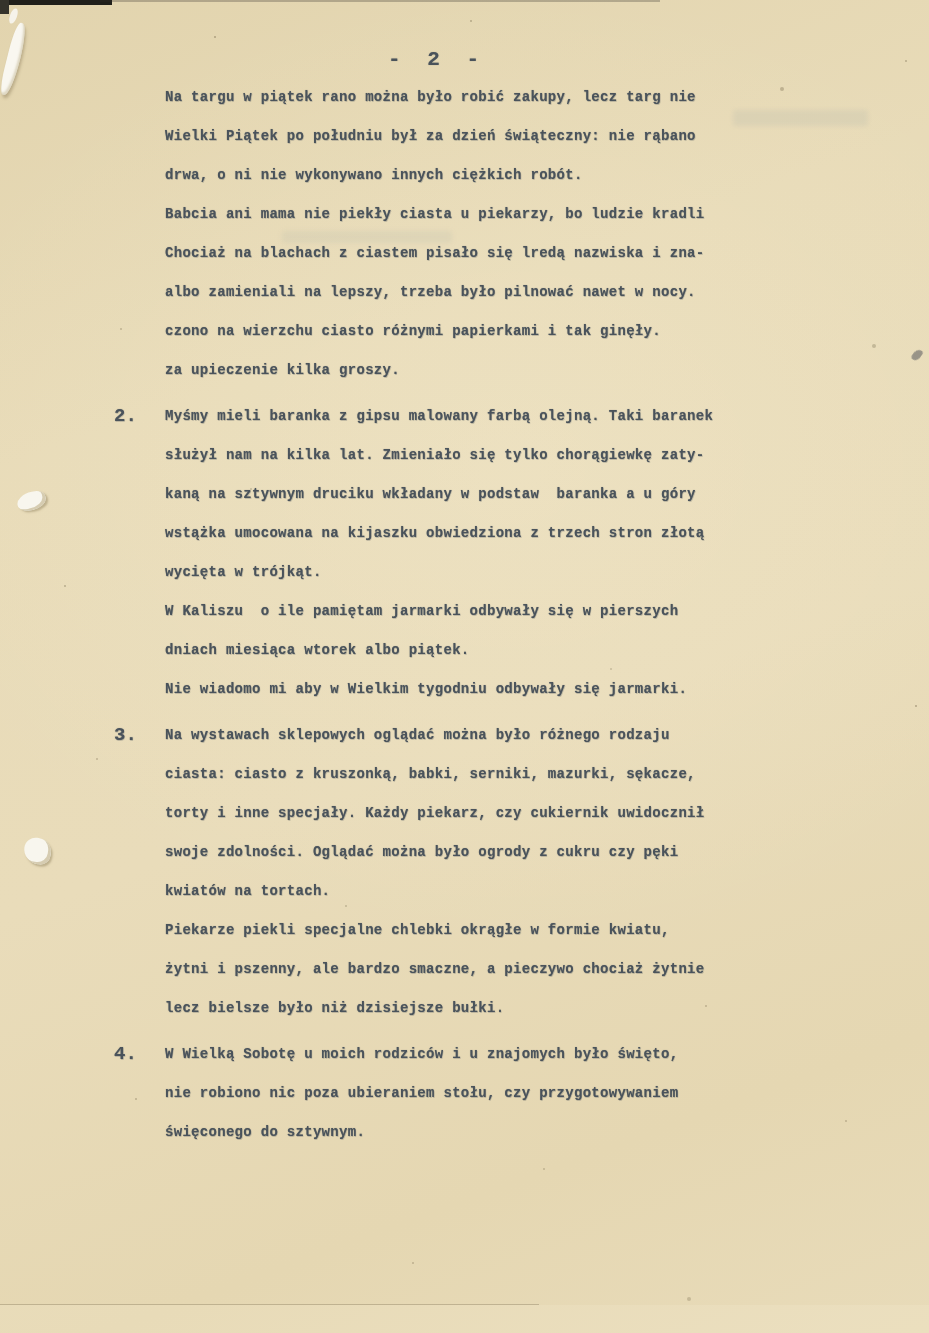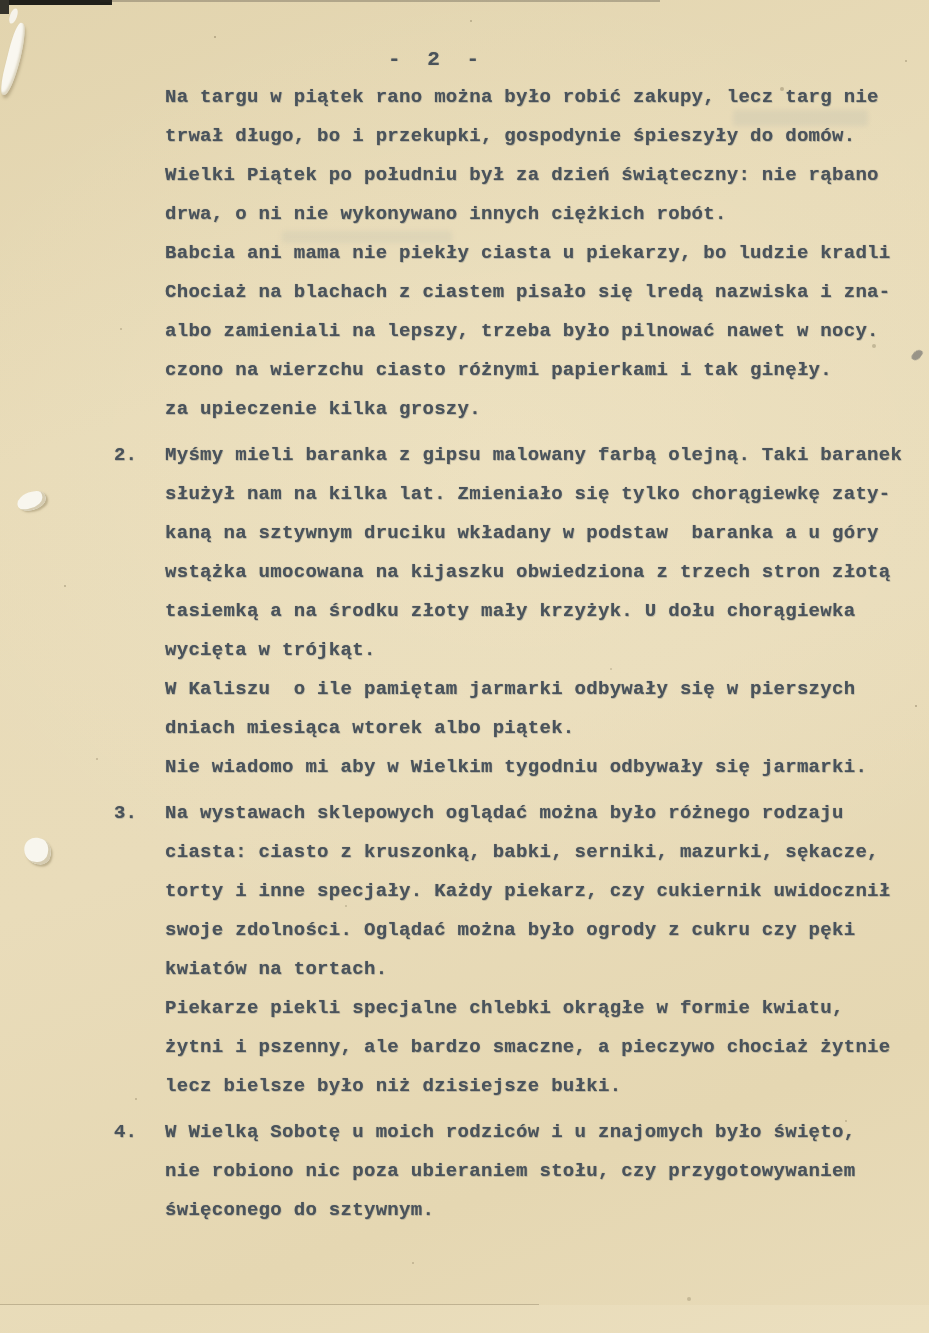--- a/index.html
+++ b/index.html
@@ -56,21 +56,21 @@
   .pagenum{
     position:absolute;left:388px;top:48px;
     font-size:21px;font-weight:700;letter-spacing:7px;
     text-shadow:0 0 1px rgba(74,83,91,.6);
   }
   .body{position:absolute;left:0;top:78px;width:929px;}
   .block{position:relative;padding-left:165px;}
   .block.numbered{margin-top:7px;}
   .line{
     height:39px;line-height:39px;
-    font-size:19px;font-weight:700;letter-spacing:.3px;
+    font-size:14px;font-weight:700;letter-spacing:.3px;
     white-space:pre;
     text-shadow:0 0 1px rgba(74,83,91,.55), .6px .6px 0 rgba(74,83,91,.22);
   }
   .block.numbered .line:first-child{text-indent:-16px;}
   .num{
     position:absolute;left:114px;top:0;
     height:39px;line-height:39px;
     font-size:19px;font-weight:700;
     text-shadow:0 0 1px rgba(74,83,91,.55), .6px .6px 0 rgba(74,83,91,.22);
   }
@@ -90,36 +90,34 @@
   <div class="ghost-1"></div>
   <div class="ghost-2"></div>
   <div class="bottom-seam"></div>
   <div class="bottom-strip"></div>
   <div class="speckles"></div>
 
   <div class="pagenum">- 2 -</div>
   <div class="body" id="body">
       <div class="block">
         <div class="line">Na targu w piątek rano można było robić zakupy, lecz targ nie</div>
-        <div class="line">trwał długo, bo i przekupki, gospodynie śpieszyły do domów.</div>
         <div class="line">Wielki Piątek po południu był za dzień świąteczny: nie rąbano</div>
         <div class="line">drwa, o ni nie wykonywano innych ciężkich robót.</div>
         <div class="line">Babcia ani mama nie piekły ciasta u piekarzy, bo ludzie kradli</div>
         <div class="line">Chociaż na blachach z ciastem pisało się lredą nazwiska i zna-</div>
         <div class="line">albo zamieniali na lepszy, trzeba było pilnować nawet w nocy.</div>
         <div class="line">czono na wierzchu ciasto różnymi papierkami i tak ginęły.</div>
         <div class="line">za upieczenie kilka groszy.</div>
       </div>
       <div class="block numbered">
         <span class="num">2.</span>
         <div class="line">Myśmy mieli baranka z gipsu malowany farbą olejną. Taki baranek</div>
         <div class="line">służył nam na kilka lat. Zmieniało się tylko chorągiewkę zaty-</div>
         <div class="line">kaną na sztywnym druciku wkładany w podstaw  baranka a u góry</div>
         <div class="line">wstążka umocowana na kijaszku obwiedziona z trzech stron złotą</div>
-        <div class="line">tasiemką a na środku złoty mały krzyżyk. U dołu chorągiewka</div>
         <div class="line">wycięta w trójkąt.</div>
       </div>
       <div class="block">
         <div class="line">W Kaliszu  o ile pamiętam jarmarki odbywały się w pierszych</div>
         <div class="line">dniach miesiąca wtorek albo piątek.</div>
         <div class="line">Nie wiadomo mi aby w Wielkim tygodniu odbywały się jarmarki.</div>
       </div>
       <div class="block numbered">
         <span class="num">3.</span>
         <div class="line">Na wystawach sklepowych oglądać można było różnego rodzaju</div>

